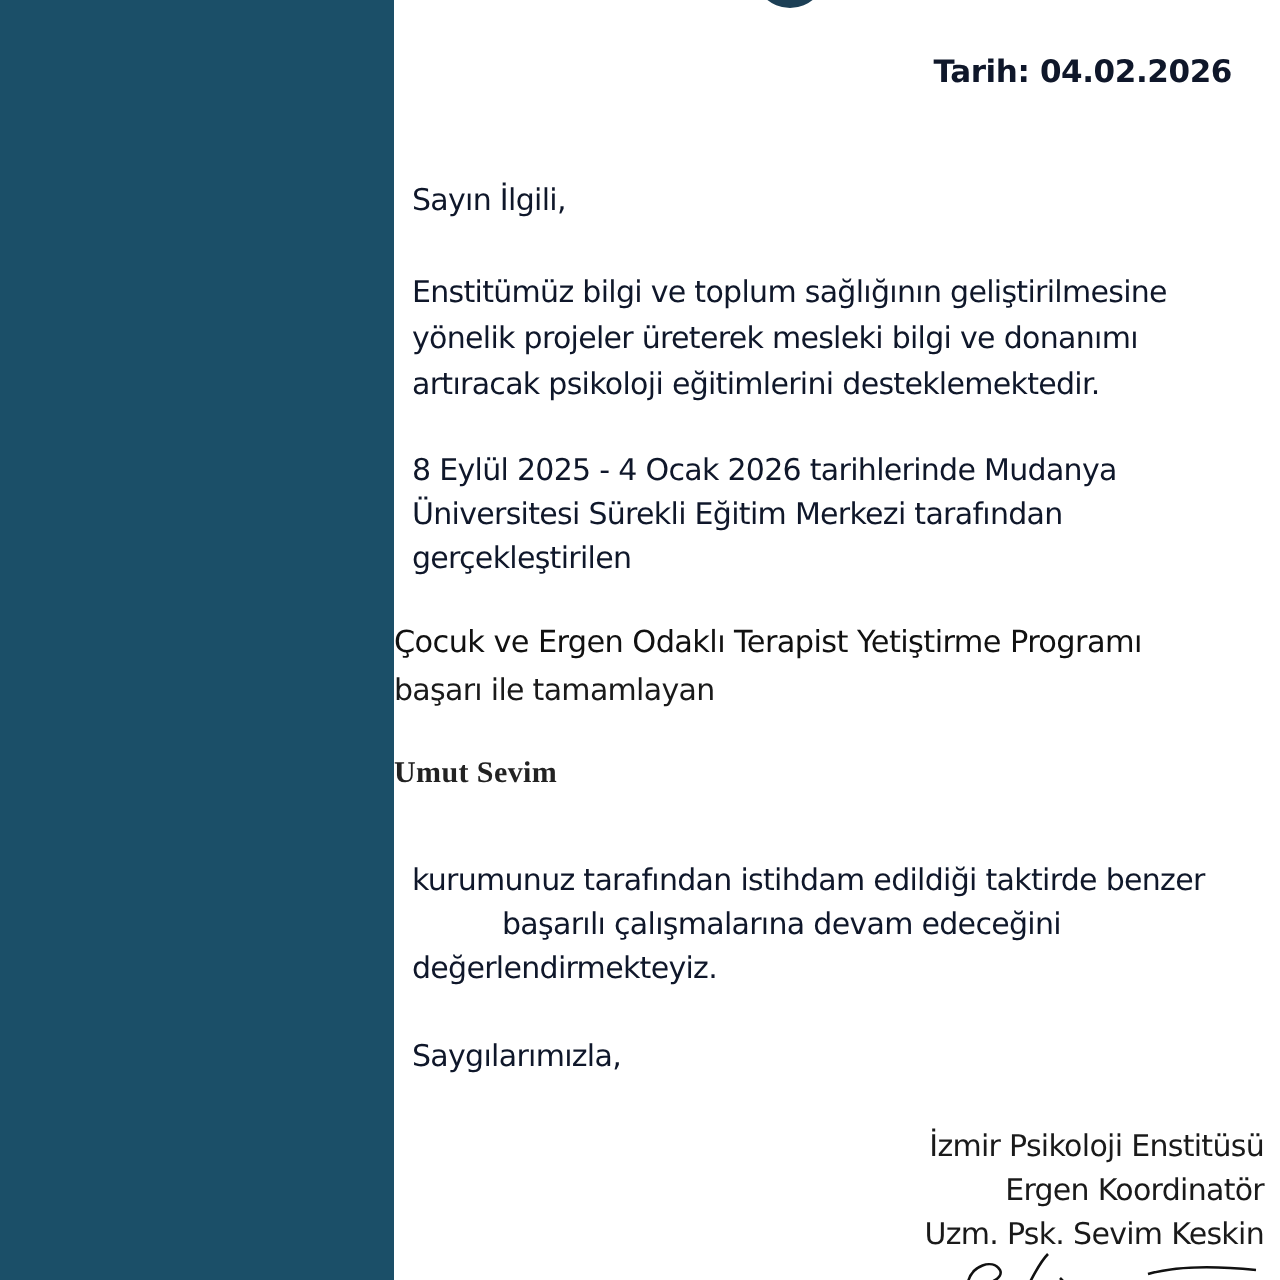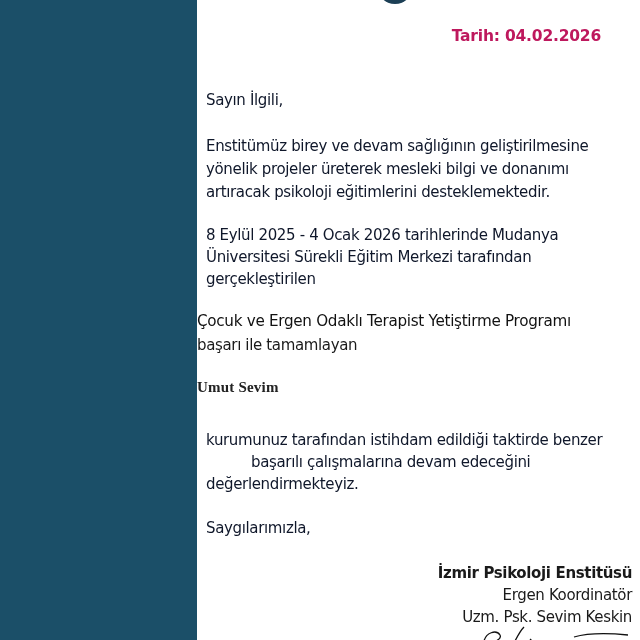--- a/index.html
+++ b/index.html
@@ -7,23 +7,23 @@
     body { position: relative; font-family: "DejaVu Sans", sans-serif; color: #1a1a1a; }
     .side-panel {
       position: absolute; left: 0; top: 0; width: 197px; height: 640px;
       background: #1b4f68;
     }
     .logo-arc {
       position: absolute; left: 377px; top: -32px; width: 36px; height: 36px;
       border-radius: 50%; background: #1c3f55;
     }
     .date {
-      position: absolute; right: 39px; top: 27px;
+      position: absolute; right: 24px; top: 27px;
       font-family: "DejaVu Sans", sans-serif; font-weight: bold;
-      font-size: 15.5px; color: #be185d; letter-spacing: -0.2px;
+      font-size: 15.5px; color: #0f172a; letter-spacing: -0.2px;
     }
     .txt {
       position: absolute; left: 206px; font-size: 15px; line-height: 22px;
       color: #0f172a; letter-spacing: -0.35px; white-space: nowrap;
     }
     .center {
       position: absolute; left: 197px; width: 493px; 
       white-space: nowrap;
     }
     .program {
@@ -46,21 +46,21 @@
 <body>
 
 <div class="side-panel"></div>
 <div class="logo-arc"></div>
 
 <div class="date">Tarih: 04.02.2026</div>
 
 <div class="txt" style="top:89px;">Sayın İlgili,</div>
 
 <div>
-  <div class="txt" style="top:135px;">Enstitümüz birey ve devam sağlığının geliştirilmesine</div>
+  <div class="txt" style="top:135px;">Enstitümüz bilgi ve toplum sağlığının geliştirilmesine</div>
   <div class="txt" style="top:158px;">yönelik projeler üreterek mesleki bilgi ve donanımı</div>
   <div class="txt" style="top:181px;">artıracak psikoloji eğitimlerini desteklemektedir.</div>
 </div>
 
 <div>
   <div class="txt" style="top:224px;">8 Eylül 2025 - 4 Ocak 2026 tarihlerinde Mudanya</div>
   <div class="txt" style="top:246px;">Üniversitesi Sürekli Eğitim Merkezi tarafından</div>
   <div class="txt" style="top:268px;">gerçekleştirilen</div>
 </div>
 
@@ -71,21 +71,21 @@
 
 <div>
   <div class="txt" style="top:429px;">kurumunuz tarafından istihdam edildiği taktirde benzer</div>
   <div class="txt" style="top:451px;margin-left:45px;">başarılı çalışmalarına devam edeceğini</div>
   <div class="txt" style="top:473px;">değerlendirmekteyiz.</div>
 </div>
 
 <div class="txt" style="top:517px;">Saygılarımızla,</div>
 
 <div>
-  <div class="sig" style="top:562px;font-weight:bold;">İzmir Psikoloji Enstitüsü</div>
+  <div class="sig" style="top:562px;">İzmir Psikoloji Enstitüsü</div>
   <div class="sig" style="top:584px;">Ergen Koordinatör</div>
   <div class="sig" style="top:606px;">Uzm. Psk. Sevim Keskin</div>
 </div>
 
 <svg class="signature" viewBox="0 0 160 20">
   <path d="M6,16 C8,8 18,4 22,10 C24,14 16,18 12,16" fill="none" stroke="#111" stroke-width="1.3"></path>
   <path d="M36,18 C40,10 44,4 46,2" fill="none" stroke="#111" stroke-width="1.3"></path>
   <path d="M52,14 L54,16" fill="none" stroke="#111" stroke-width="1.3"></path>
   <path d="M96,12 C110,8 130,8 150,10" fill="none" stroke="#111" stroke-width="1.3"></path>
 </svg>

